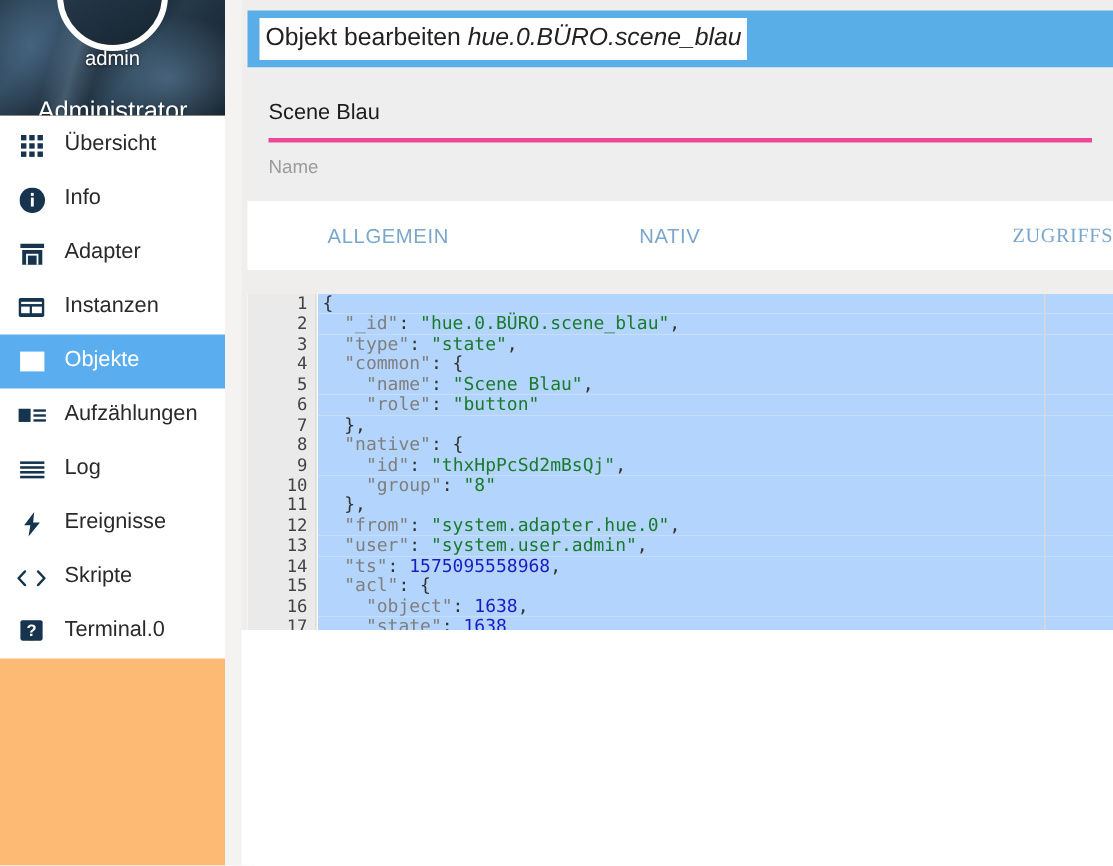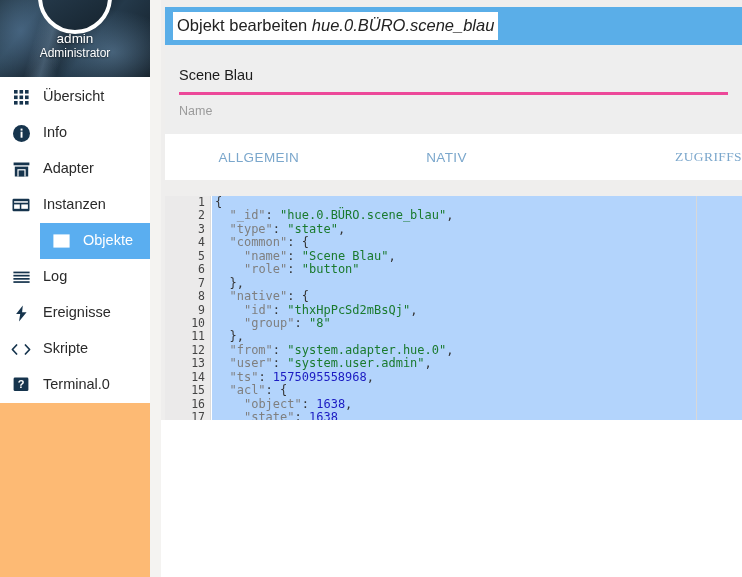--- a/index.html
+++ b/index.html
@@ -54,37 +54,36 @@
     background: linear-gradient(150deg, #2b4256, #16242f);
   }
   .side-user {
     position: absolute;
     left: 0; right: 0;
     text-align: center;
     color: #ffffff;
     text-shadow: 0 1px 2px rgba(0,0,0,0.55);
   }
   .side-user.name { top: 31px; font-size: 13.5px; }
-  .side-user.role { top: 46px; font-size: 12px; }
+  .side-user.role { top: 64px; font-size: 17px; }
 
   .menu { padding-top: 2px; background:#fff; }
   .menu-item {
     display: flex;
     align-items: center;
     height: 36px;
     padding-left: 8px;
     color: #2a2a2a;
     font-size: 14.5px;
     cursor: pointer;
     user-select: none;
   }
   .menu-item.active {
     background: #5aaef0;
     color: #ffffff;
-    margin-left: 40px;
   }
   .menu-ico {
     width: 26px; height: 20px;
     margin-right: 9px;
     display: flex; align-items: center; justify-content: center;
     flex: 0 0 26px;
   }
   .menu-ico svg { display: block; }
   .menu-label { line-height: 1; padding-bottom: 1px; }
 
@@ -311,20 +310,31 @@
         <div class="menu-item active">
           <span class="menu-ico">
             <svg width="17" height="14" viewBox="0 0 17 14">
               <rect x="0.4" y="0.4" width="16.2" height="13.2" fill="#ffffff"></rect>
               <rect x="2" y="2.2" width="13" height="2.2" fill="#fff" opacity="0.95"></rect>
               <rect x="2" y="5.9" width="13" height="2.2" fill="#fff" opacity="0.95"></rect>
               <rect x="2" y="9.6" width="13" height="2.2" fill="#fff" opacity="0.95"></rect>
             </svg>
           </span>
           <span class="menu-label">Objekte</span>
+        </div>
+        <div class="menu-item">
+          <span class="menu-ico">
+            <svg width="19" height="12" viewBox="0 0 19 12">
+              <rect x="0.4" y="1.5" width="8" height="8.8" fill="#16344d"></rect>
+              <rect x="10.3" y="1.9" width="8.3" height="1.6" fill="#16344d"></rect>
+              <rect x="10.3" y="5.2" width="8.3" height="1.6" fill="#16344d"></rect>
+              <rect x="10.3" y="8.5" width="8.3" height="1.6" fill="#16344d"></rect>
+            </svg>
+          </span>
+          <span class="menu-label">Aufzählungen</span>
         </div>
         <div class="menu-item">
           <span class="menu-ico">
             <svg width="17" height="13" viewBox="0 0 17 13">
               <g fill="#16344d">
                 <rect x="0.4" y="0.6" width="16.2" height="1.7"></rect>
                 <rect x="0.4" y="3.8" width="16.2" height="1.7"></rect>
                 <rect x="0.4" y="7" width="16.2" height="1.7"></rect>
                 <rect x="0.4" y="10.2" width="16.2" height="1.7"></rect>
               </g>

